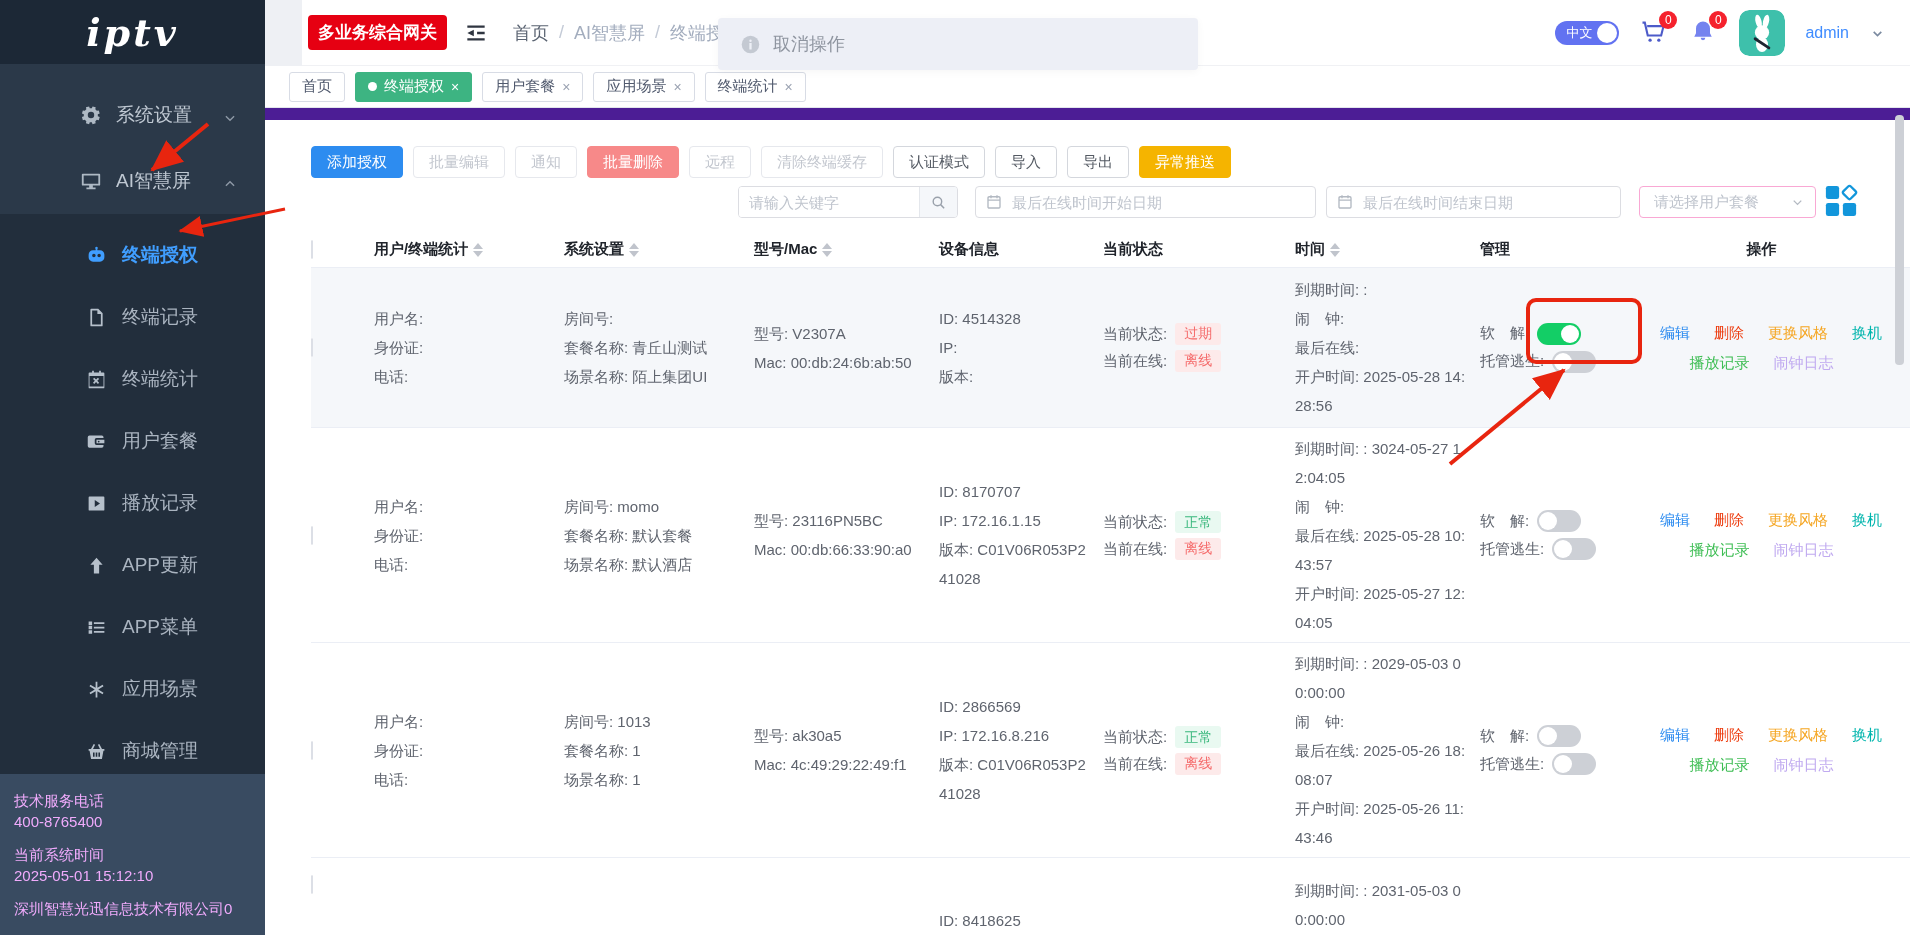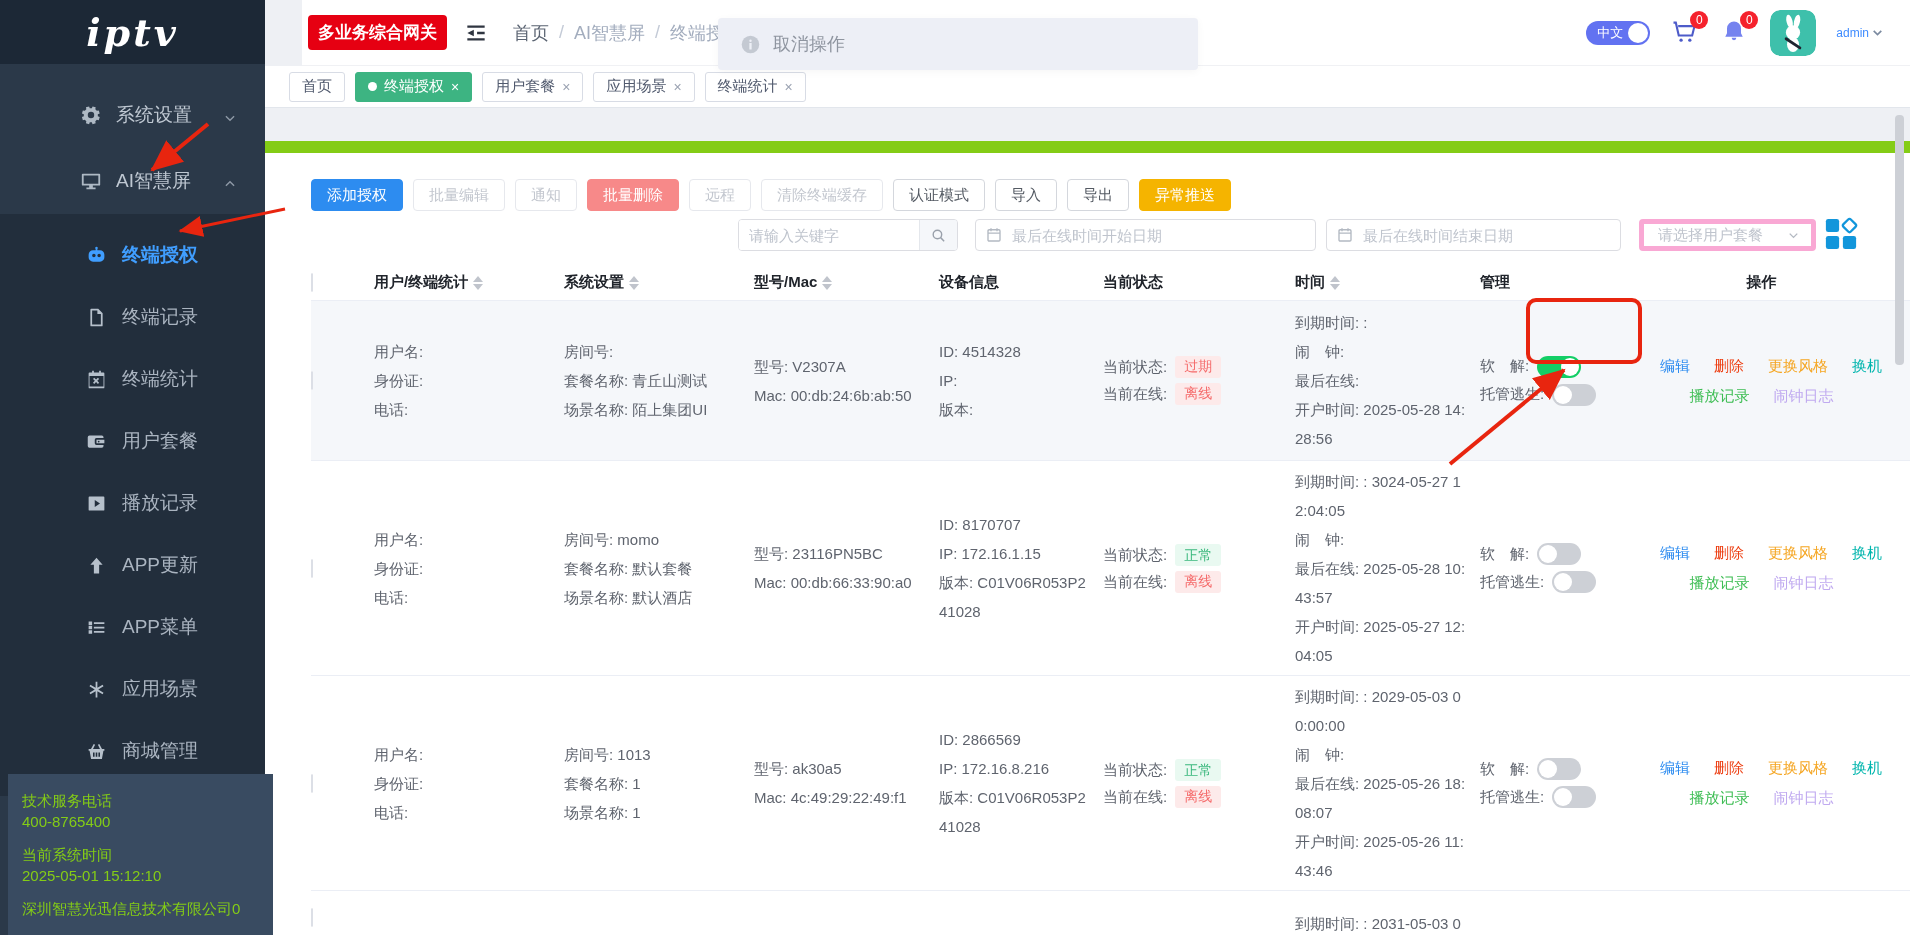--- a/index.html
+++ b/index.html
@@ -14,73 +14,73 @@
   .logo { font-family:"DejaVu Serif","Liberation Serif",serif; font-style:italic; font-weight:bold; font-size:38px; color:#fff; letter-spacing:3px; }
   .menu { padding-top:18px; }
   .menu-item { height:66px; display:flex; align-items:center; padding:0 28px 0 80px; color:#bfc8d2; font-size:19px; cursor:pointer; }
   .menu-item .micon { width:22px; height:22px; margin-right:14px; flex:0 0 22px; color:#aeb9c4; }
   .menu-item .chev { margin-left:auto; color:#8e99a6; width:14px; height:14px; }
   .submenu { background:#222e3c; padding:10px 0 14px; }
   .sub-item { height:62px; display:flex; align-items:center; padding-left:86px; color:#aab4c0; font-size:19px; cursor:pointer; }
   .sub-item .micon { width:21px; height:21px; margin-right:15px; flex:0 0 21px; color:#b6c0cb; }
   .sub-item.active { color:#409eff; font-weight:bold; }
   .sub-item.active .micon { color:#409eff; }
-  .sidebar-footer { position:absolute; left:8px; bottom:0; width:100%; background:#394b61; padding:16px 14px; color:#84cc16; font-size:15px; line-height:21px; }
+  .sidebar-footer { position:absolute; left:0; bottom:0; width:100%; background:#394b61; padding:16px 14px; color:#f0abfc; font-size:15px; line-height:21px; }
   .sidebar-footer .grp { margin-bottom:12px; }
 
   
   .main { flex:1; display:flex; flex-direction:column; min-width:0; }
   .topbar { height:66px; background:#fff; display:flex; align-items:center; padding:0 26px 0 6px; border-bottom:1px solid #f0f1f4;margin-left:37px; }
   .gw-badge { background:#e60012; color:#fff; font-size:17px; font-weight:bold; padding:6px 10px; border-radius:4px; margin-right:16px; white-space:nowrap; }
   .collapse-btn { width:26px; height:26px; color:#2f3540; cursor:pointer; margin-right:24px; }
   .crumbs { display:flex; align-items:center; gap:10px; font-size:18px; }
   .crumb-first { color:#5c6573; cursor:pointer; }
   .crumb { color:#a3adbe; cursor:pointer; }
   .crumb-sep { color:#c3cad6; }
   .top-right { margin-left:auto; display:flex; align-items:center; gap:20px; }
   .lang-pill { width:64px; height:24px; background:#6272f1; border-radius:12px; position:relative; color:#fff; font-size:13px; display:flex; align-items:center; padding-left:11px; cursor:pointer; }
   .lang-pill .knob { position:absolute; right:2px; top:2px; width:20px; height:20px; border-radius:50%; background:#fff; }
   .icon-wrap { position:relative; width:30px; height:30px; cursor:pointer; }
   .icon-wrap .hicon { width:28px; height:28px; }
   .cart-c { color:#4d5bc9; } .bell-c { color:#7583ef; }
   .badge { position:absolute; top:-7px; right:-8px; min-width:18px; height:18px; border-radius:9px; background:#f5222d; color:#fff; font-size:12px; display:flex; align-items:center; justify-content:center; padding:0 4px; }
   .avatar { width:46px; height:46px; border-radius:10px; overflow:hidden; cursor:pointer; }
-  .admin-name { color:#3f8cff; font-size:12px; cursor:pointer; display:flex; align-items:center; gap:2px; }
+  .admin-name { color:#3f8cff; font-size:16px; cursor:pointer; display:flex; align-items:center; gap:22px; }
   .admin-caret { width:13px; height:13px; color:#7b8aa0; }
 
   
   .tabbar { height:42px; background:#fff; border-bottom:1px solid #e2e6ec; display:flex; align-items:center; gap:10px; padding:0 0 0 24px; }
   .tab { height:30px; border:1px solid #d8dce5; border-radius:3px; background:#fff; color:#515a6e; font-size:15px; display:flex; align-items:center; gap:7px; padding:0 12px; cursor:pointer; white-space:nowrap; }
   .tab .dot { width:9px; height:9px; border-radius:50%; background:#fff; display:none; }
   .tab .x { color:#9aa2b1; font-size:14px; }
   .tab.active { background:#3db482; border-color:#3db482; color:#fff; }
   .tab.active .dot { display:block; }
   .tab.active .x { color:#fff; }
 
   
-  .content { flex:1; background:#84cc16; padding-top:12px; overflow:hidden;margin-top:33px; }
+  .content { flex:1; background:#4c1d95; padding-top:12px; overflow:hidden; }
   .card { background:#fff; height:100%; padding:26px 0 0 46px; overflow:hidden; }
 
   .toolbar { display:flex; gap:10px; align-items:center; }
   .btn { height:32px; padding:0 15px; border-radius:4px; border:1px solid #d4d7dd; background:#fff; color:#545a63; font-size:15px; display:flex; align-items:center; cursor:pointer; white-space:nowrap; }
   .btn.primary { background:#2d8cf0; border-color:#2d8cf0; color:#fff; }
   .btn.disabled { color:#c3c7cf; border-color:#e6e8ed; }
   .btn.danger-soft { background:#f78989; border-color:#f78989; color:#fff; }
   .btn.warning { background:#f5b400; border-color:#f5b400; color:#fff; }
 
   .filters { display:flex; align-items:flex-end; margin-top:6px; margin-left:427px; }
   .search-group { display:flex; height:32px; border:1px solid #dcdde2; border-radius:4px; overflow:hidden; background:#fff; }
   .search-group input { width:180px; border:none; outline:none; padding:0 10px; font-size:15px; color:#5a6068; }
   .search-group input::placeholder, .date-input input::placeholder { color:#bfc4cd; }
   .search-suffix { width:38px; background:#f5f7fa; border-left:1px solid #e4e7ec; display:flex; align-items:center; justify-content:center; color:#9aa1ab; cursor:pointer; }
   .search-suffix svg { width:17px; height:17px; }
   .date-input { position:relative; height:32px; }
   .date-input input { width:100%; height:100%; border:1px solid #dcdde2; border-radius:4px; padding:0 10px 0 36px; font-size:15px; color:#5a6068; outline:none; }
   .date-input .cal { position:absolute; left:10px; top:7px; width:18px; height:18px; color:#b3b9c2; }
-  .sel { height:32px; border:5px solid #f9a8d4; border-radius:4px; display:flex; align-items:center; justify-content:space-between; padding:0 10px 0 14px; color:#bfc4cd; font-size:15px; cursor:pointer; background:#fff; }
+  .sel { height:32px; border:1px solid #f9a8d4; border-radius:4px; display:flex; align-items:center; justify-content:space-between; padding:0 10px 0 14px; color:#bfc4cd; font-size:15px; cursor:pointer; background:#fff; }
   .sel .chev { width:15px; height:15px; color:#b3b9c2; }
   .grid-btn { width:34px; height:34px; margin-left:8px; cursor:pointer; }
 
   
   .table { margin-top:14px; }
   .t-head { display:flex; align-items:center; height:36px; border-bottom:1px solid #ebeef5; font-weight:bold; color:#20242b; font-size:15px; }
   .cell { padding-right:12px; }
   .col-cb{width:63px} .col-user{width:190px} .col-config{width:190px} .col-model{width:185px}
   .col-device{width:164px} .col-status{width:192px} .col-time{width:185px} .col-manage{width:180px}
   .col-ops{width:215px; text-align:center;}

